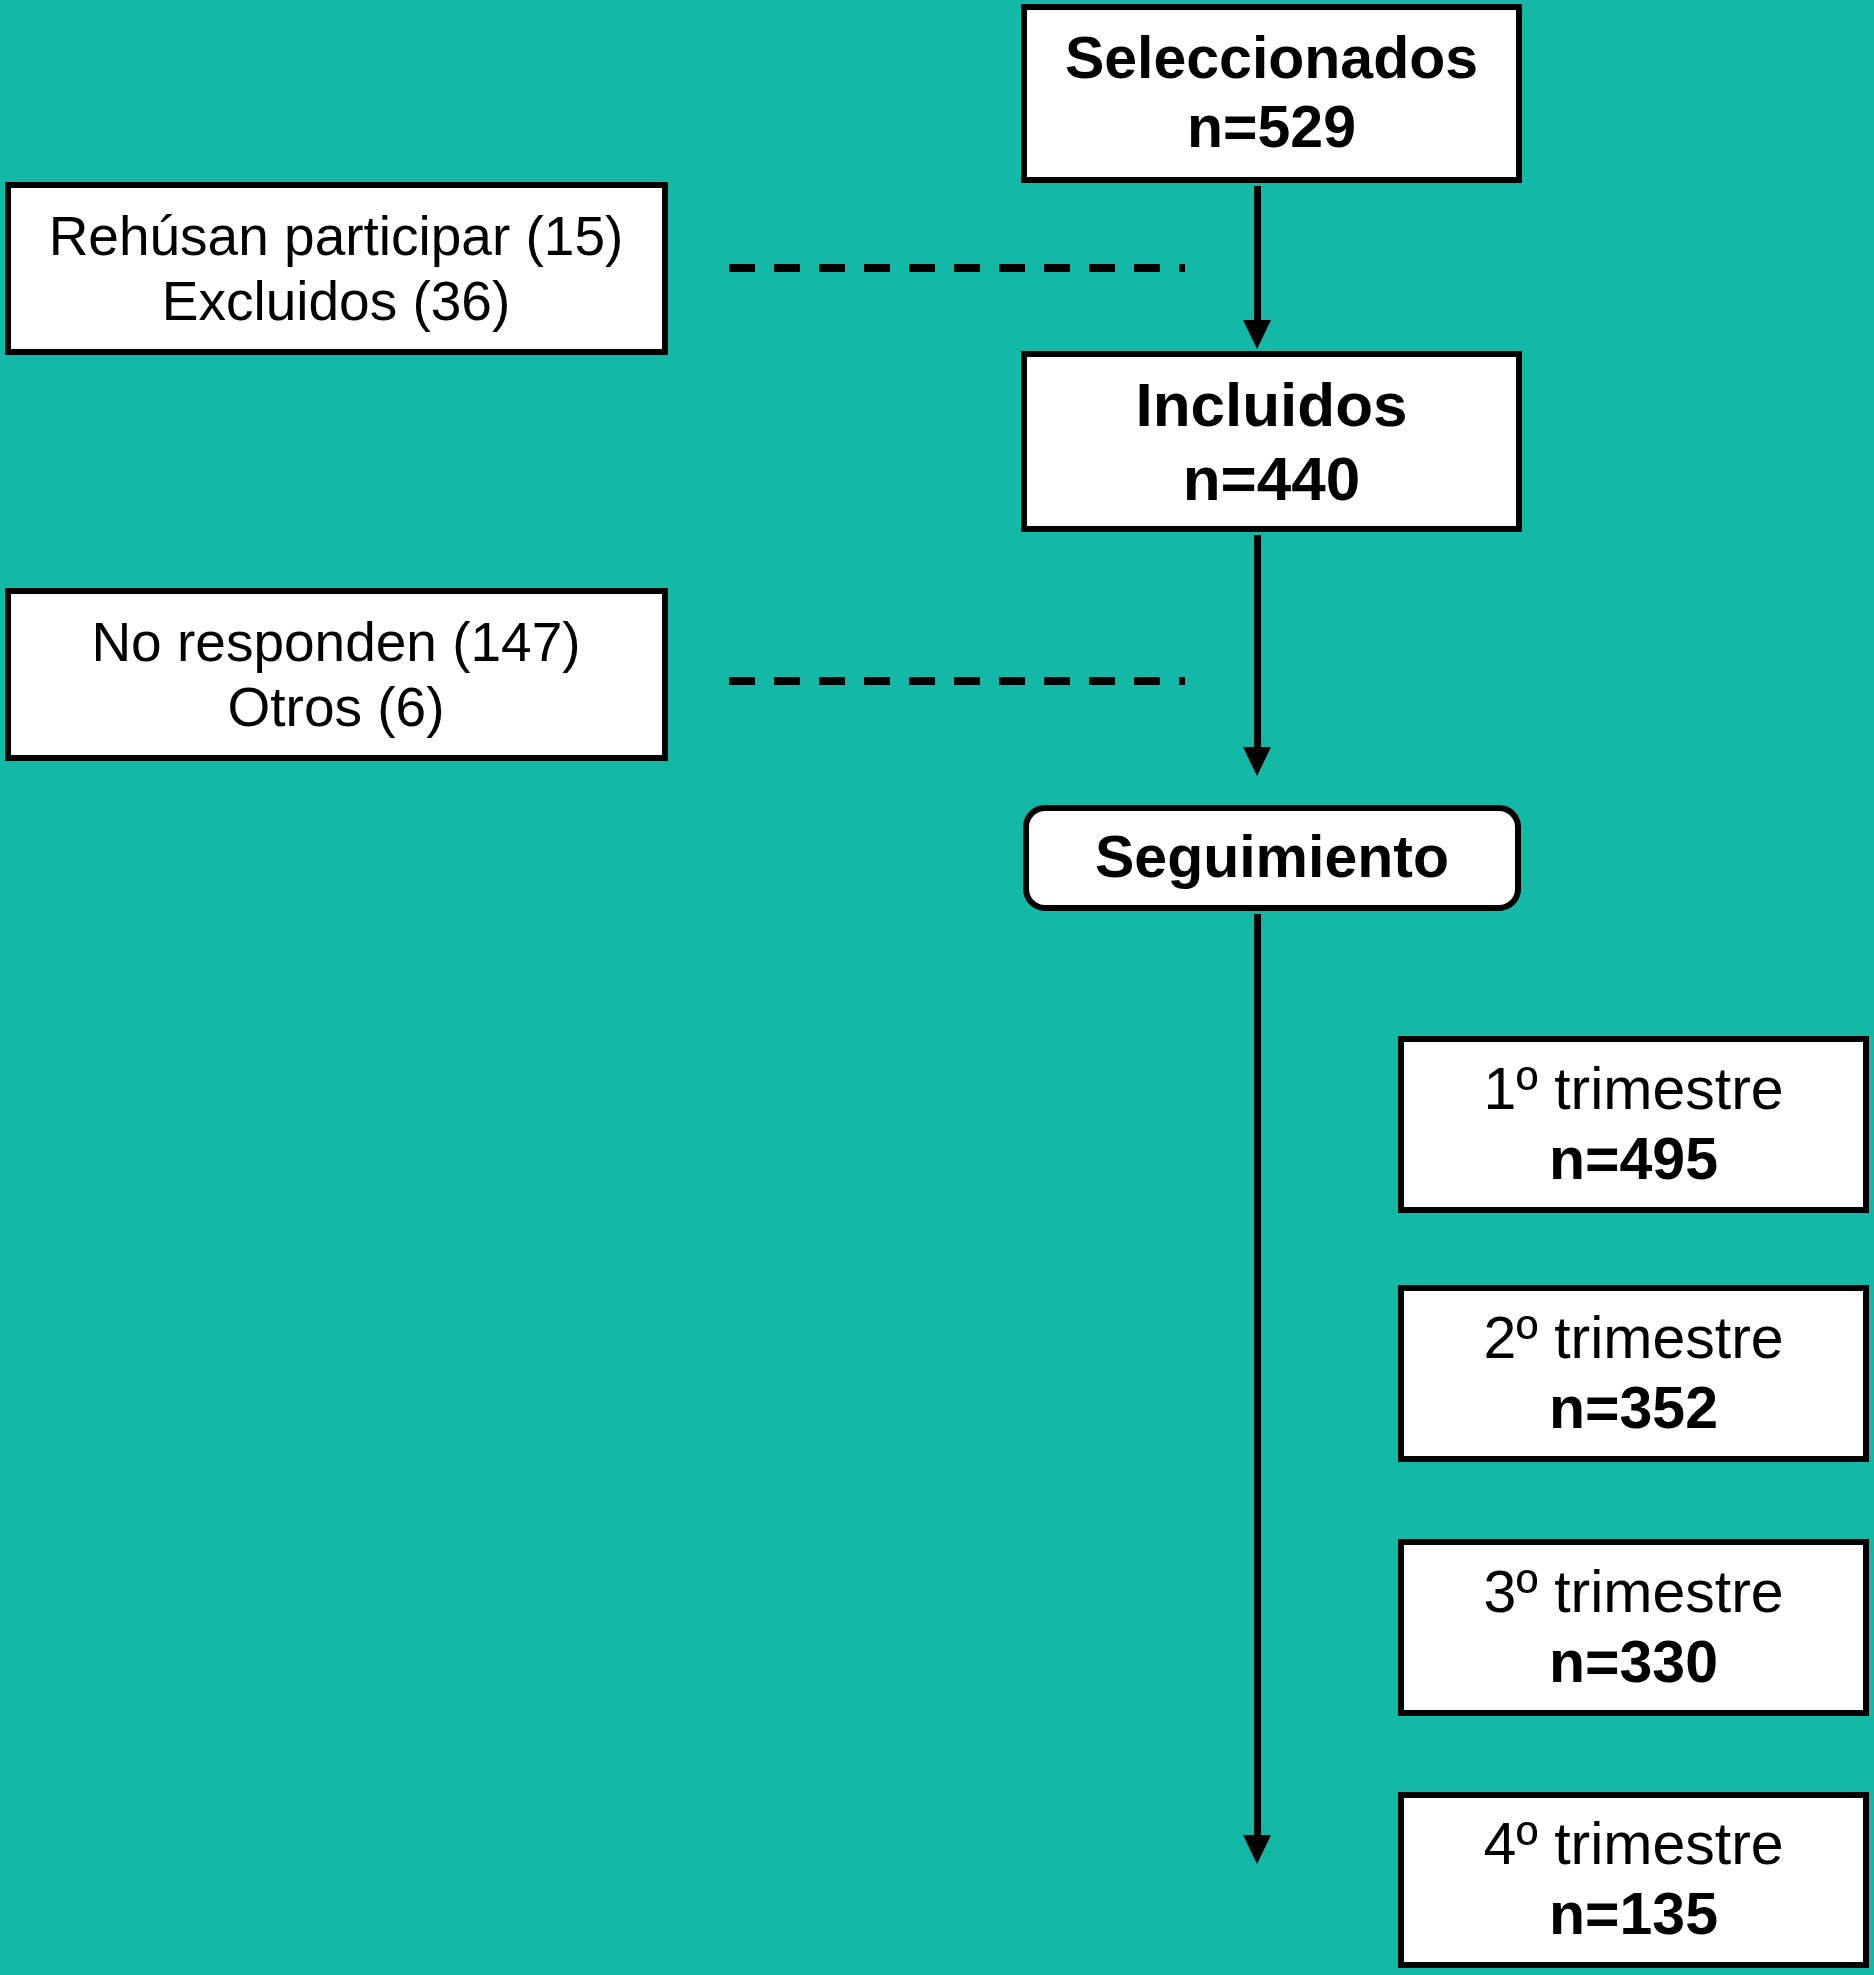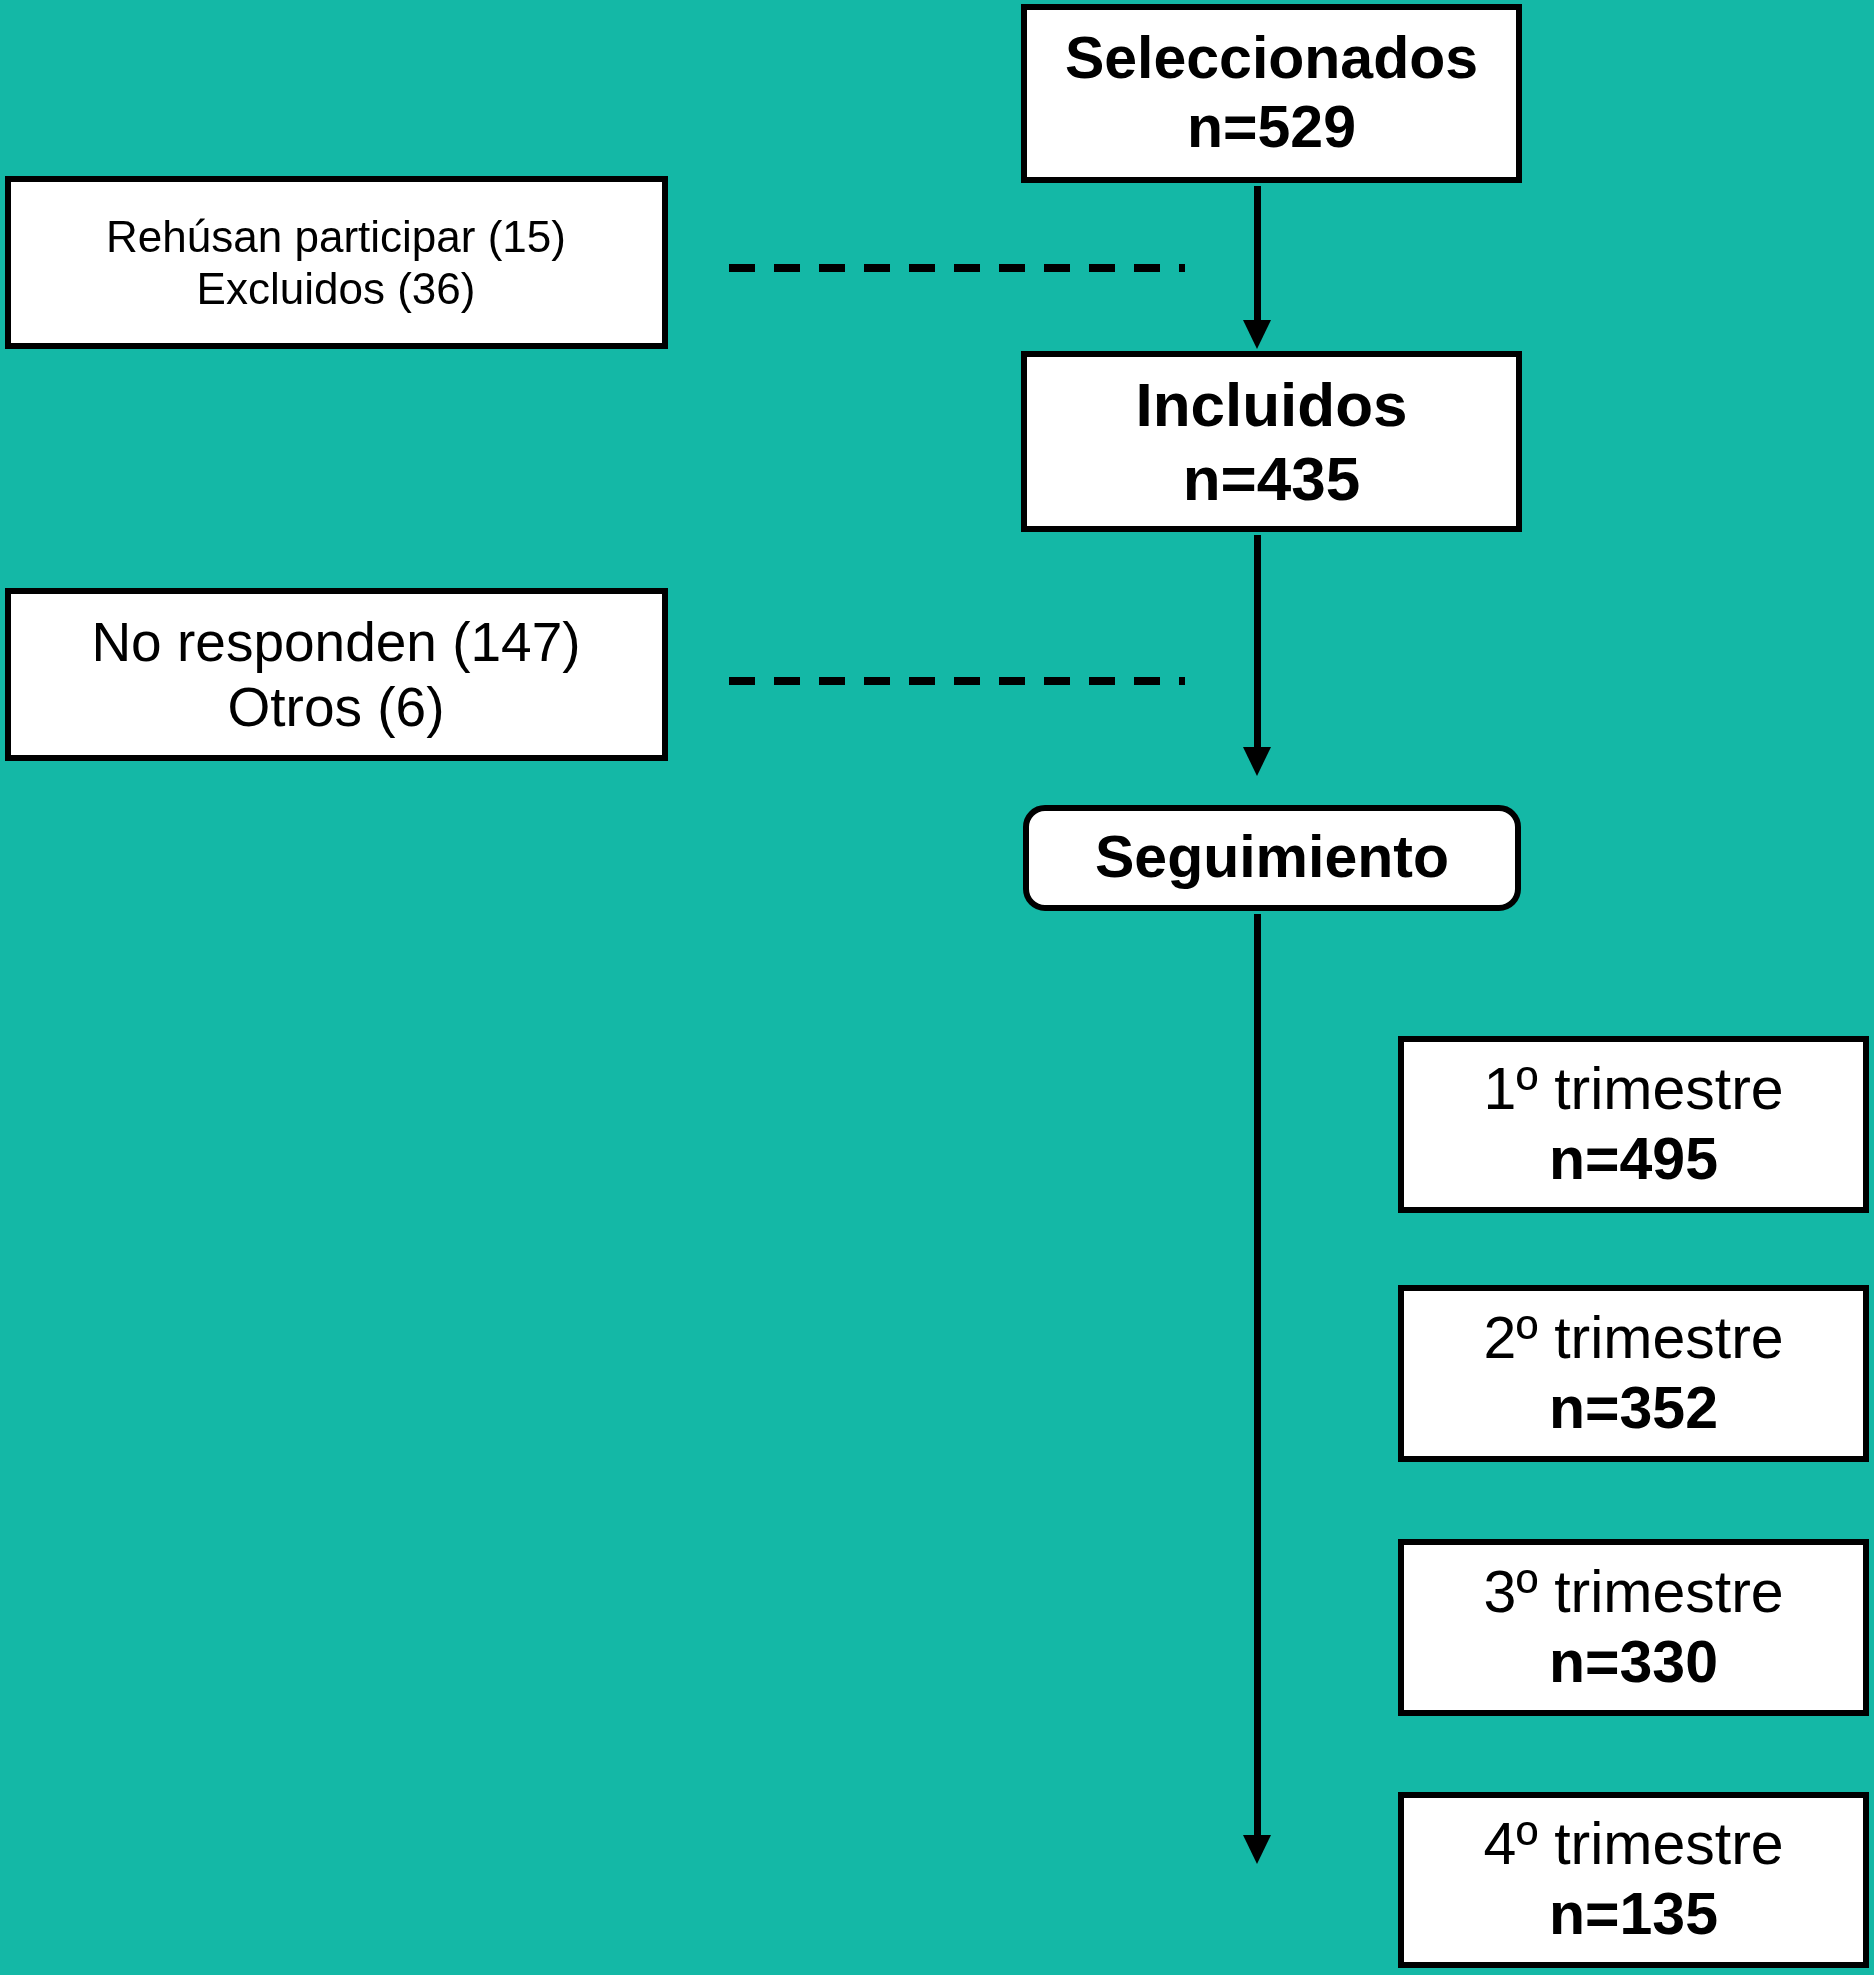--- a/index.html
+++ b/index.html
@@ -26,21 +26,21 @@
     text-align: center;
   }
   .node .line { line-height: 1.18; white-space: nowrap; }
 
   
   #box-seleccionados { left: 1021px; top: 3.8px;    width: 501px; height: 179px; font-size: 59px; font-weight: bold; }
   #box-incluidos     { left: 1021px; top: 351px;  width: 501px; height: 181px; font-size: 62px; font-weight: bold; }
   #box-seguimiento   { left: 1023px; top: 805px; width: 498px; height: 106px; font-size: 59px; font-weight: bold; border-radius: 22px; }
 
   
-  #box-exclusiones1  { left: 4.5px; top: 176px; width: 663px; height: 173px; border-width: 6px; font-size: 44px; font-weight: normal; }
+  #box-exclusiones1  { left: 4.5px; top: 182px; width: 663px; height: 173px; border-width: 6px; font-size: 55px; font-weight: normal; }
   #box-exclusiones2  { left: 4.5px; top: 588px; width: 663px; height: 173px; border-width: 6px; font-size: 55px; font-weight: normal; }
 
   
   .tri { left: 1398px; width: 471px; height: 177px; border-width: 6px; font-size: 59px; font-weight: normal; }
   #box-trimestre1 { top: 1036px; }
   #box-trimestre2 { top: 1285px; }
   #box-trimestre3 { top: 1539px; }
   #box-trimestre4 { top: 1792px; height: 176px; }
   .tri .count { font-weight: bold; }
 
@@ -95,21 +95,21 @@
 
   <div class="node" id="box-exclusiones1">
     <div class="line">Rehúsan participar (15)</div>
     <div class="line">Excluidos (36)</div>
   </div>
 
   <div class="dash" id="dash1"></div>
 
   <div class="node" id="box-incluidos">
     <div class="line">Incluidos</div>
-    <div class="line">n=435</div>
+    <div class="line">n=440</div>
   </div>
 
   <div class="vline" id="arrow2-line"></div>
   <div class="head" id="arrow2-head"></div>
 
   <div class="node" id="box-exclusiones2">
     <div class="line">No responden (147)</div>
     <div class="line">Otros (6)</div>
   </div>
 

